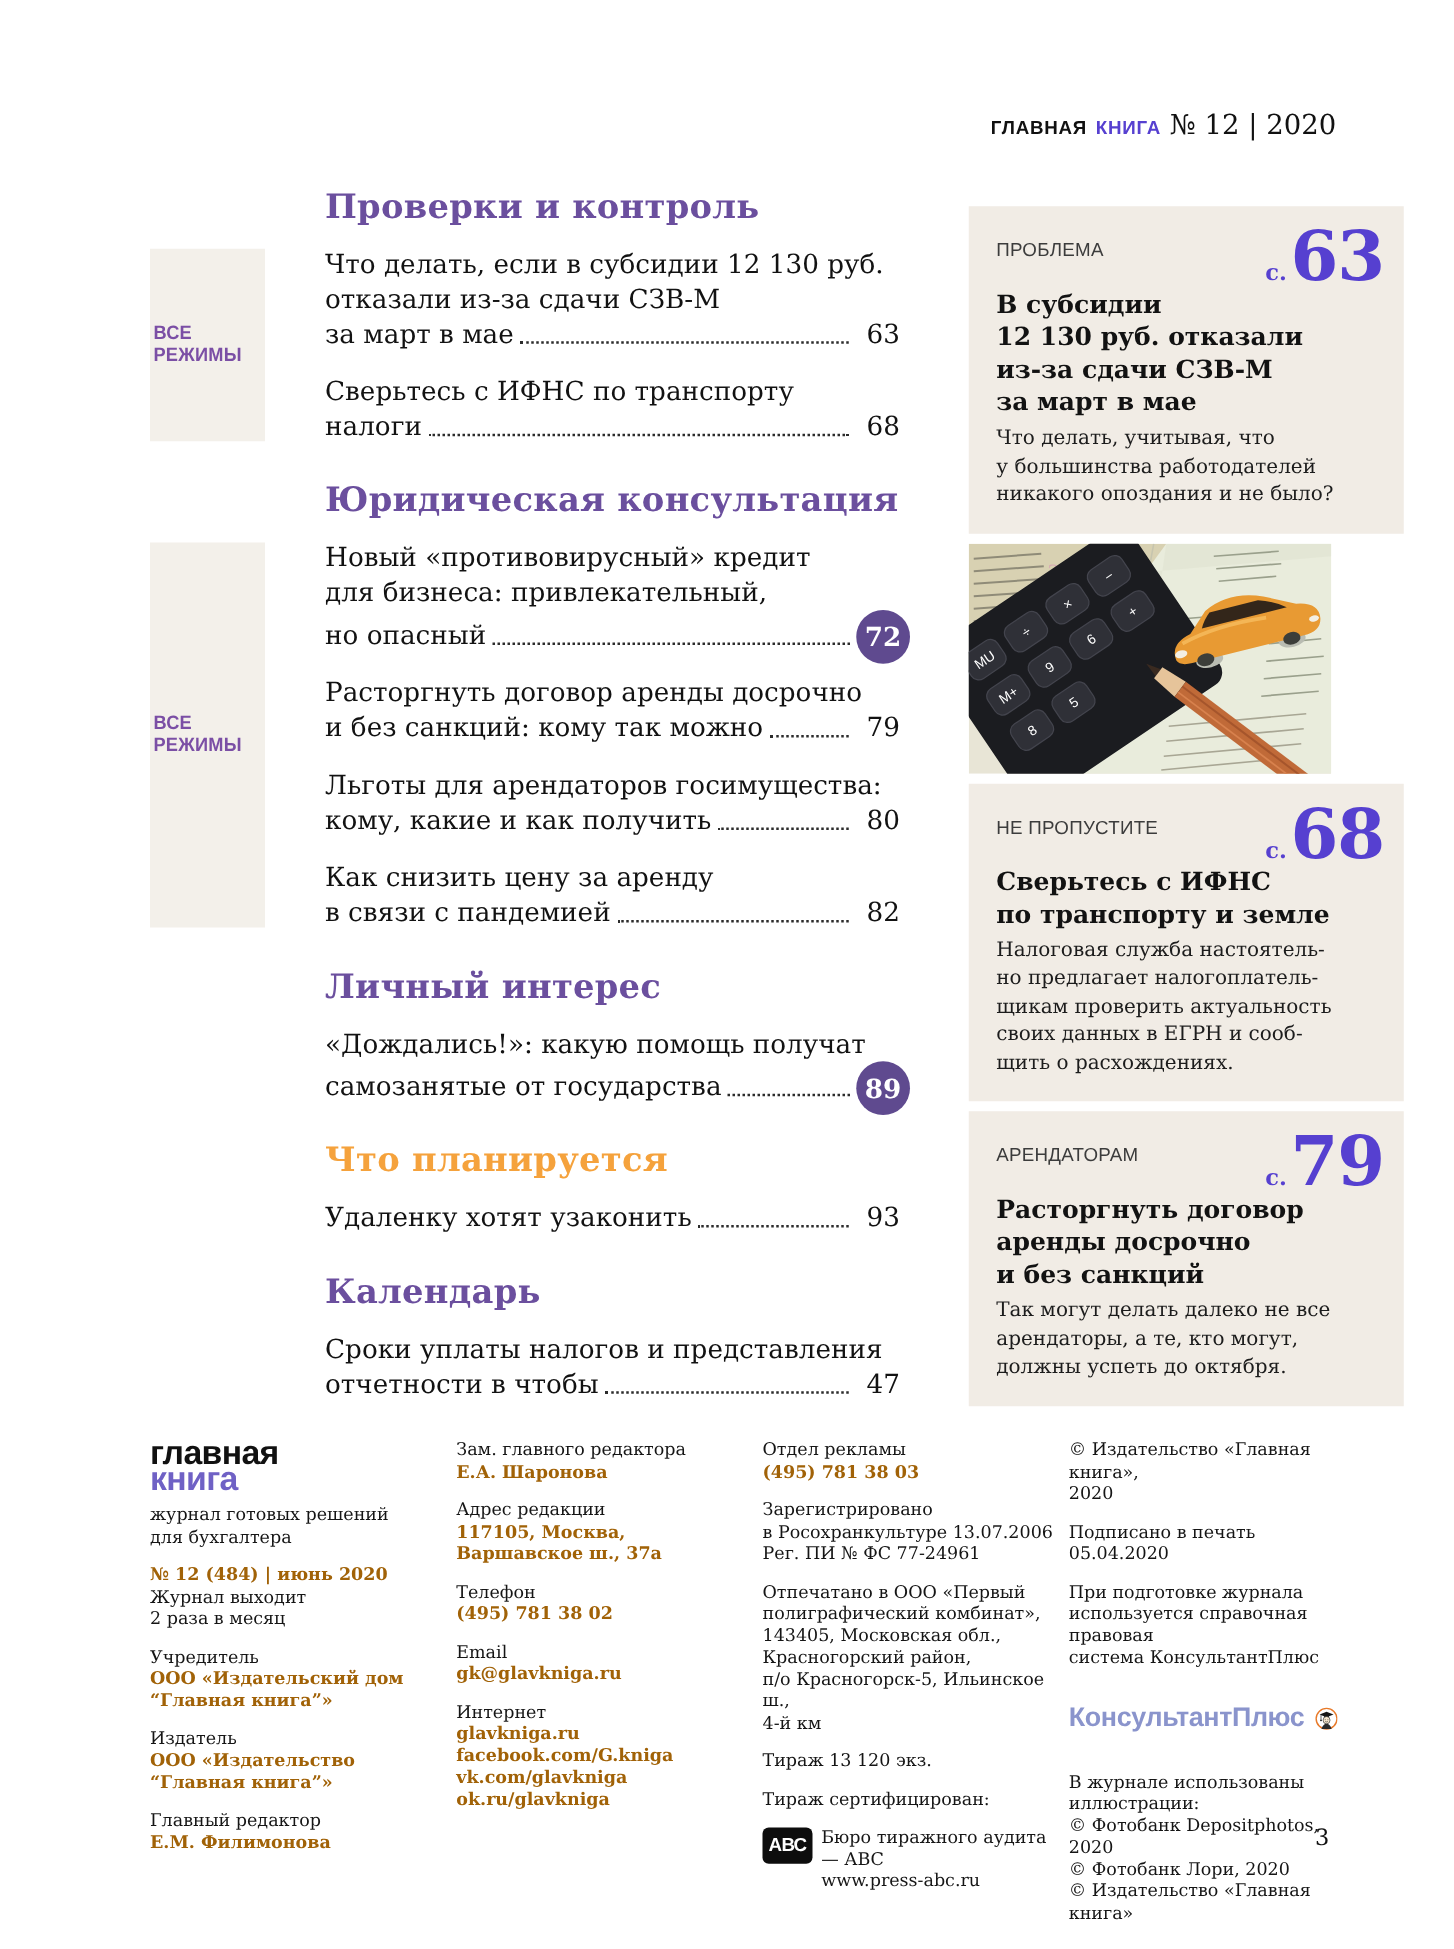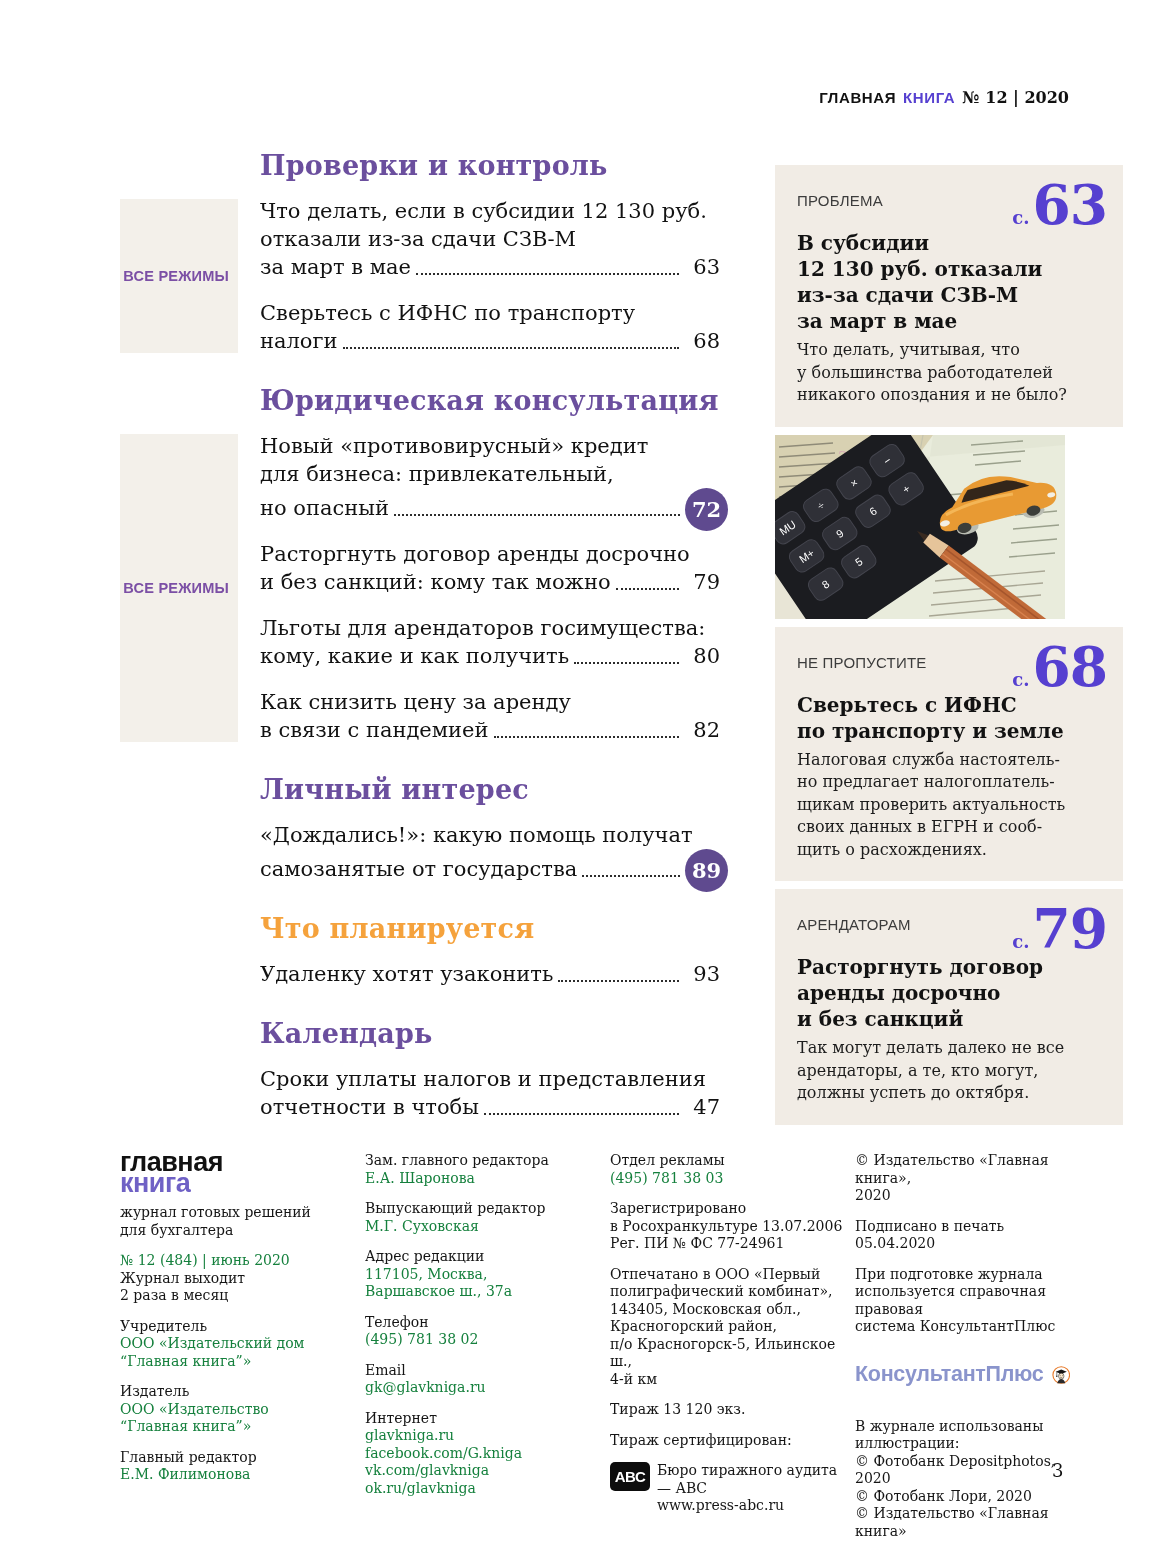--- a/index.html
+++ b/index.html
@@ -24,34 +24,34 @@
   
   .page-header{
     position:absolute;top:88px;right:94px;
     display:flex;align-items:baseline;gap:7px;white-space:nowrap;
   }
   .brand-black,.brand-purple{
     font-family:"Liberation Sans","DejaVu Sans",sans-serif;
     font-weight:800;font-size:15px;letter-spacing:.6px;color:#111;
   }
   .brand-purple{color:var(--purple-bright);}
-  .issue-no{font-size:16px;font-weight:700;color:#111;}
+  .issue-no{font-size:22px;font-weight:400;color:#111;}
 
   
   .toc{position:absolute;left:120px;top:150px;width:600px;padding-left:140px;}
   .toc-heading{
     font-size:27px;font-weight:700;color:var(--purple-heading);
     margin:30px 0 16px 0;letter-spacing:.2px;
   }
   .toc-heading:first-child{margin-top:0;}
   .toc-heading.orange{color:var(--orange);}
   .toc-body{position:relative;}
   .badge-box{
-    position:absolute;left:-140px;top:2px;bottom:2px;width:118px;
-    background:var(--badge-bg);display:flex;align-items:center;justify-content:flex-start;
+    position:absolute;left:-140px;top:2px;bottom:2px;width:92px;
+    background:var(--badge-bg);display:flex;align-items:center;justify-content:center;
   }
   .badge-text{
     font-family:"Liberation Sans","DejaVu Sans",sans-serif;
     font-weight:700;font-size:15.5px;color:var(--badge-text);
     letter-spacing:.2px;transform:scaleX(.94);
   }
   .toc-item{margin-bottom:18px;}
   .toc-item:last-child{margin-bottom:0;}
   .toc-line,.toc-line-text{font-size:21px;line-height:28px;color:#121212;}
   .toc-last{display:flex;align-items:flex-end;}
@@ -91,21 +91,21 @@
   .teaser-photo{width:290px;height:184px;display:block;}
 
   
   .footer{
     position:absolute;left:120px;top:1152px;width:950px;
     display:grid;grid-template-columns:235px 235px 235px 215px;gap:10px;
     font-size:14px;line-height:17.5px;
   }
   .f-block{margin-bottom:13px;}
   .f-label,.f-plain{white-space:pre-line;color:#151515;}
-  .f-bold{white-space:pre-line;font-weight:400;color:#15803d;}
+  .f-bold{white-space:pre-line;font-weight:700;color:#a16207;}
   .mag-logo{font-family:"Liberation Sans","DejaVu Sans",sans-serif;font-weight:800;
     font-size:27px;line-height:21px;letter-spacing:-.5px;margin-bottom:10px;}
   .mag-logo .l1{color:#111;display:block;}
   .mag-logo .l2{color:var(--logo-purple);display:block;}
   .abc-row{display:flex;gap:7px;align-items:flex-start;margin-top:2px;}
   .abc-badge{
     background:#0d0d0d;color:#fff;border-radius:5px;width:40px;height:29px;flex:0 0 auto;
     display:flex;align-items:center;justify-content:center;
     font-family:"Liberation Sans",sans-serif;font-weight:800;font-size:15px;letter-spacing:-.5px;
   }
@@ -383,24 +383,20 @@
         <div class="f-label">Главный редактор</div>
         <div class="f-bold">Е.М. Филимонова</div>
       </div>
     </div>
     <div class="footer-col">
       <div class="f-block">
         <div class="f-label">Зам. главного редактора</div>
         <div class="f-bold">Е.А. Шаронова</div>
       </div>
       <div class="f-block">
-        <div class="f-label">Выпускающий редактор</div>
-        <div class="f-bold">М.Г. Суховская</div>
-      </div>
-      <div class="f-block">
         <div class="f-label">Адрес редакции</div>
         <div class="f-bold">117105, Москва,
 Варшавское ш., 37а</div>
       </div>
       <div class="f-block">
         <div class="f-label">Телефон</div>
         <div class="f-bold">(495) 781 38 02</div>
       </div>
       <div class="f-block">
         <div class="f-label">Email</div>

